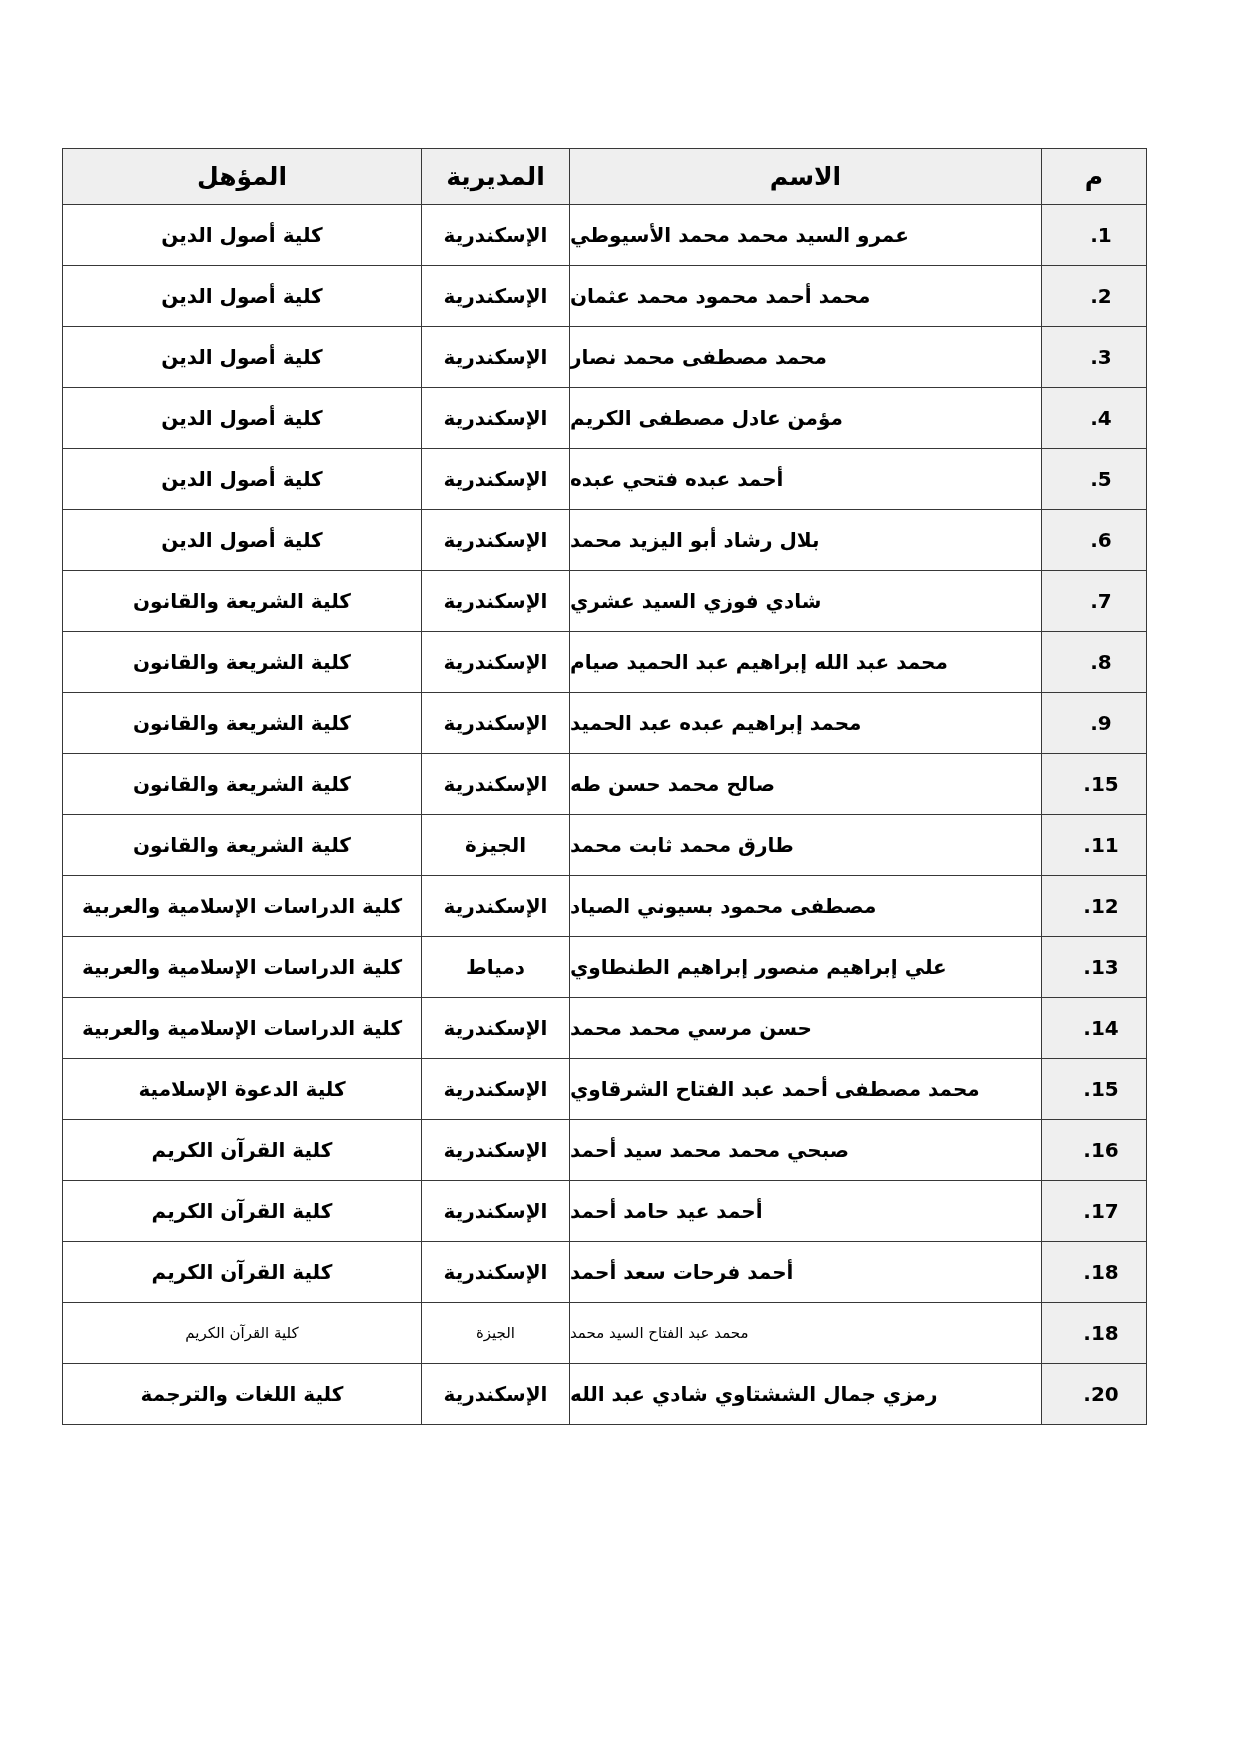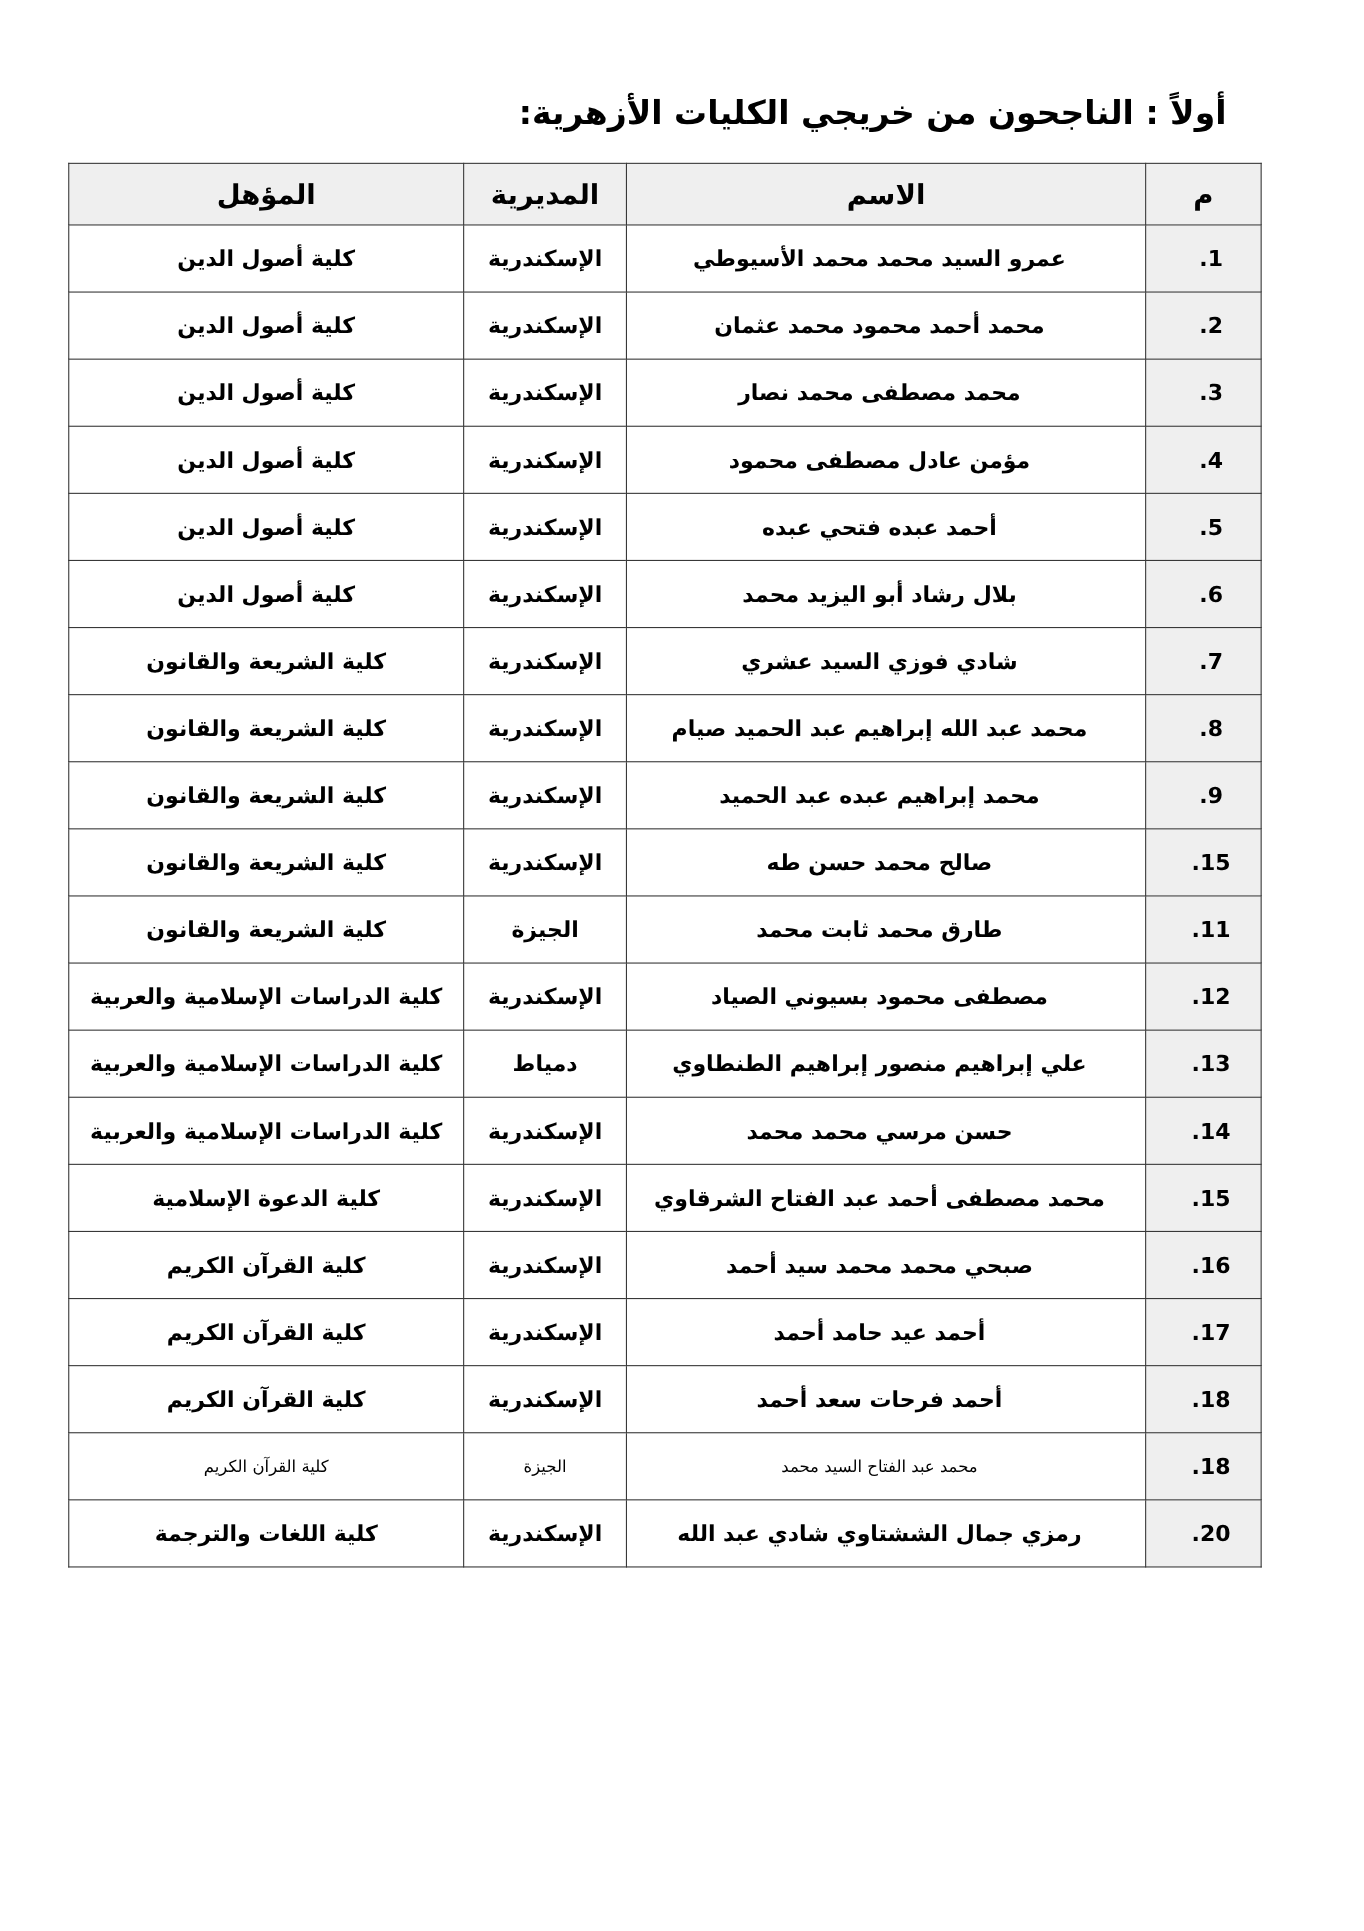--- a/index.html
+++ b/index.html
@@ -59,42 +59,41 @@
     font-size:20px;
     background:#ffffff;
   }
   td.c-num{
     background:var(--header-fill) !important;
     text-align:center;
     font-size:21px;
     padding-left:14px;
   }
   td.c-name{
-    text-align:center;
+    text-align:left;
     padding-right:12px;
     margin-top:20px;
   }
   td.c-dir,
   td.c-qual{
     text-align:center;
     border-radius:19px;
   }
   tr.small td.c-name,
   tr.small td.c-dir,
   tr.small td.c-qual{
     font-weight:400;
     font-size:15px;
   }
 </style>
 </head>
 <body>
 
 <div class="page">
 
-  <div class="doc-title">أولاً : الناجحون من خريجي الكليات الأزهرية:</div>
 
   <table class="results">
     <colgroup>
       <col style="width:105px">
       <col style="width:472px">
       <col style="width:148px">
       <col style="width:359px">
     </colgroup>
     <thead>
       <tr>
@@ -121,21 +120,21 @@
 
     <tr>
       <td class="c-num">3.</td>
       <td class="c-name">محمد مصطفى محمد نصار</td>
       <td class="c-dir">الإسكندرية</td>
       <td class="c-qual">كلية أصول الدين</td>
     </tr>
 
     <tr>
       <td class="c-num">4.</td>
-      <td class="c-name">مؤمن عادل مصطفى محمود</td>
+      <td class="c-name">مؤمن عادل مصطفى الكريم</td>
       <td class="c-dir">الإسكندرية</td>
       <td class="c-qual">كلية أصول الدين</td>
     </tr>
 
     <tr>
       <td class="c-num">5.</td>
       <td class="c-name">أحمد عبده فتحي عبده</td>
       <td class="c-dir">الإسكندرية</td>
       <td class="c-qual">كلية أصول الدين</td>
     </tr>

